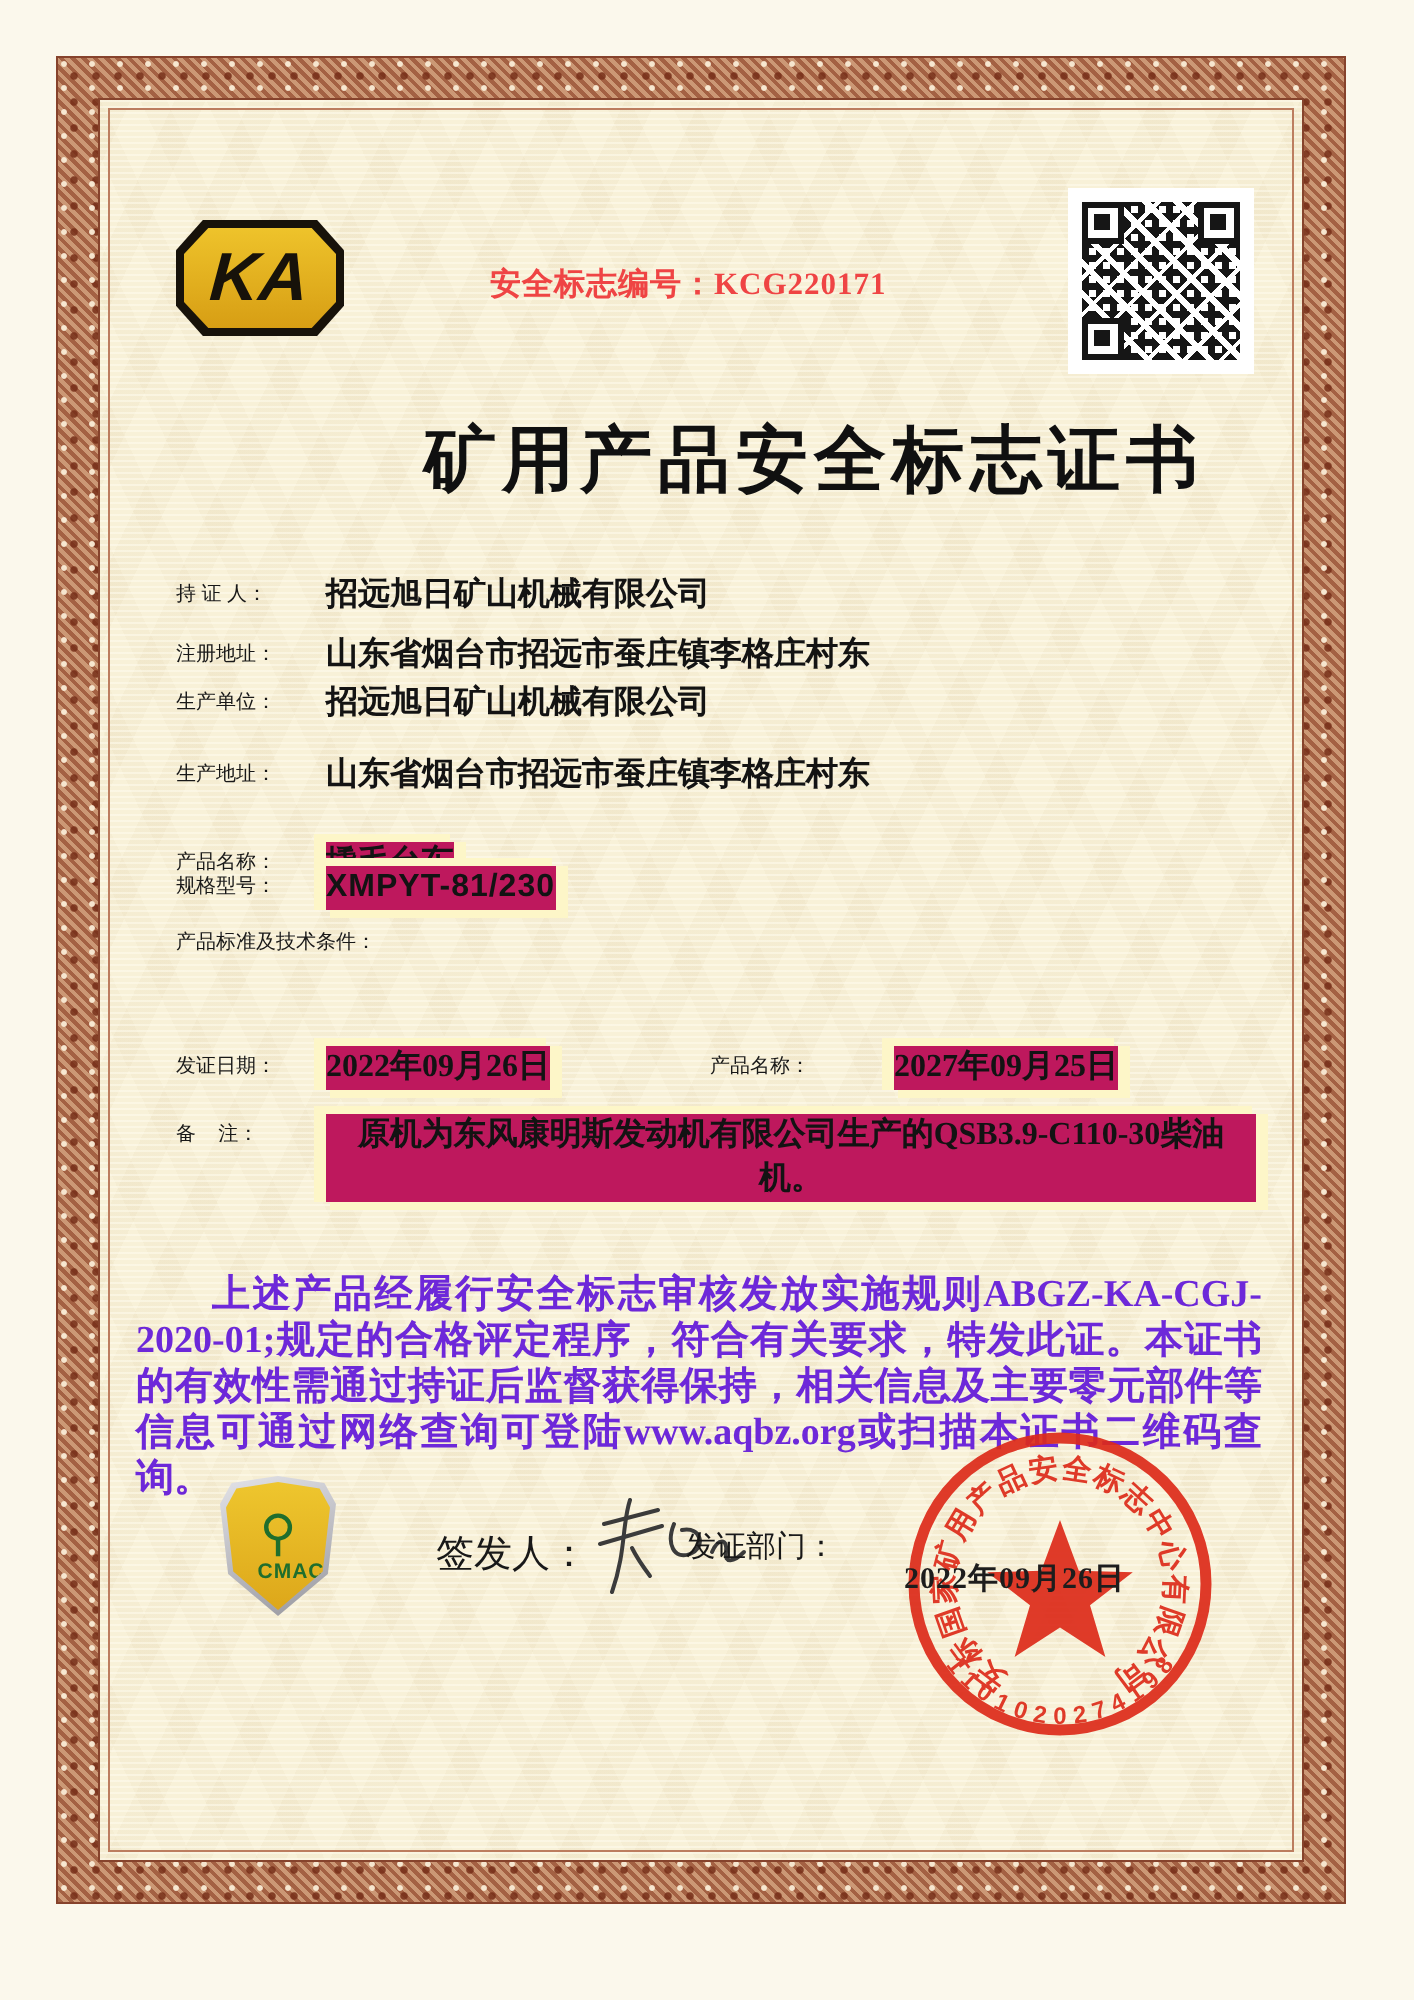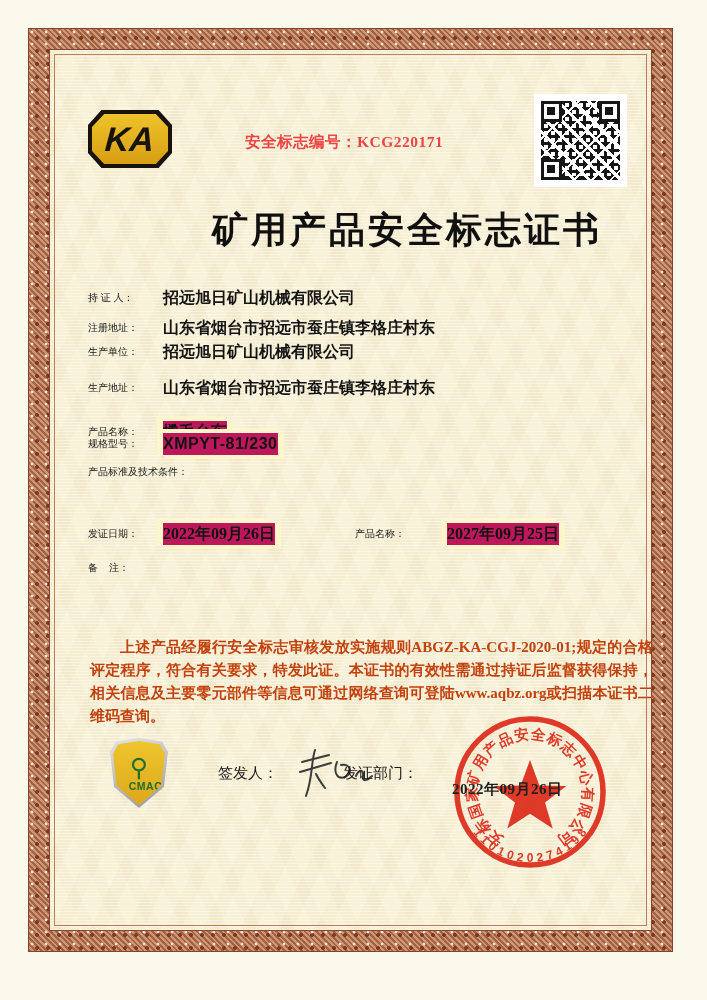--- a/index.html
+++ b/index.html
@@ -85,40 +85,40 @@
     font-family:"Liberation Serif", serif; font-weight:700; font-size:16px; line-height:22px; color:#131313;text-align:center;
   }
   .hl{ background:#be185d; box-shadow:4px 2px 0 2px #fdf6c8, -4px -2px 0 2px #fdf6c8; }
   .row .val.code{ font-family:"Liberation Sans", sans-serif; font-weight:700; letter-spacing:.5px; }
   .twin-lbl{ position:absolute; left:267px; top:0; white-space:pre; font-size:15px; line-height:22px; font-family:"Liberation Sans",sans-serif;}
   .twin-val{ position:absolute; left:359px; top:0; }
   .r1{top:287px}.r2{top:317px}.r3{top:341px}.r4{top:377px}.r5{top:421px}
   .r6{top:433px}.r7{top:462px}.r8{top:489px}.r9{top:523px}.r10{top:557px}
   
   .statement{
-    position:absolute; left:90px; top:636px; width:563px; z-index:2;
+    position:absolute; left:68px; top:636px; width:563px; z-index:2;
     font-family:"Liberation Serif", serif; font-weight:700;
-    font-size:15px; line-height:23px; color:#c2410c;
+    font-size:19px; line-height:23px; color:#6d28d9;
     text-align:justify; text-indent:2em;
   }
   
   .cmac{
     position:absolute; left:110px; top:738px; width:58px; height:70px; z-index:2;
     background:linear-gradient(160deg,#e3e3e8,#97979e);
     clip-path:polygon(50% 0, 90% 5%, 100% 20%, 93% 70%, 50% 100%, 7% 70%, 0 20%, 10% 5%);
     display:flex; align-items:center; justify-content:center;
   }
   .cmac-inner{
     width:52px; height:64px; background:linear-gradient(180deg,#eec62e,#dda71a);
     clip-path:polygon(50% 0, 90% 5%, 100% 20%, 93% 70%, 50% 100%, 7% 70%, 0 20%, 10% 5%);
     display:flex; flex-direction:column; align-items:center; justify-content:center; gap:0;
   }
   .cmac-emblem{ font-size:25px; line-height:1; color:#1f6e2d; }
   .cmac-text{ font-size:10.5px; font-weight:900; color:#1f6e2d; letter-spacing:.5px; font-family:"Liberation Sans",sans-serif;margin-left:13px; }
-  .signer-label{ position:absolute; left:218px; top:764px; z-index:2; font-size:15px; }
+  .signer-label{ position:absolute; left:218px; top:764px; z-index:2; font-size:19px; }
   .dept-label{ position:absolute; left:343px; top:764px; z-index:2; font-size:15px; }
   .signature{ position:absolute; left:293px; top:736px; z-index:2; }
   .seal{ position:absolute; left:450px; top:712px; width:160px; height:160px; z-index:3; opacity:.92; }
   .seal-ring-char{ font-size:14.5px; font-weight:700; fill:#dd2b1a; text-anchor:middle; font-family:"Liberation Sans",sans-serif; }
   .seal-num-char{ font-size:12px; font-weight:700; fill:#dd2b1a; text-anchor:middle; font-family:"Liberation Sans",sans-serif; }
   .seal-date{
     position:absolute; left:452px; top:780px; z-index:4; font-size:15px; font-weight:700;
     color:#1d1d1d; font-family:"Liberation Serif",serif; letter-spacing:.5px;
   }
 </style>
@@ -180,20 +180,21 @@
     <span class="lbl">产品标准及技术条件：</span>
   </div>
   <div class="row r9">
     <span class="lbl">发证日期：</span>
     <span class="val hl">2022年09月26日</span>
     <span class="lbl twin-lbl">产品名称：</span>
     <span class="val hl twin-val">2027年09月25日</span>
   </div>
   <div class="row r10">
     <span class="lbl">备    注：</span>
+    <span class="val hl">原机为东风康明斯发动机有限公司生产的QSB3.9-C110-30柴油机。</span>
   </div>
 
   <div class="statement">上述产品经履行安全标志审核发放实施规则ABGZ-KA-CGJ-2020-01;规定的合格评定程序，符合有关要求，特发此证。本证书的有效性需通过持证后监督获得保持，相关信息及主要零元部件等信息可通过网络查询可登陆www.aqbz.org或扫描本证书二维码查询。</div>
 
   <div class="cmac">
     <div class="cmac-inner">
       <span class="cmac-emblem">⚲</span>
       <span class="cmac-text">CMAC</span>
     </div>
   </div>

